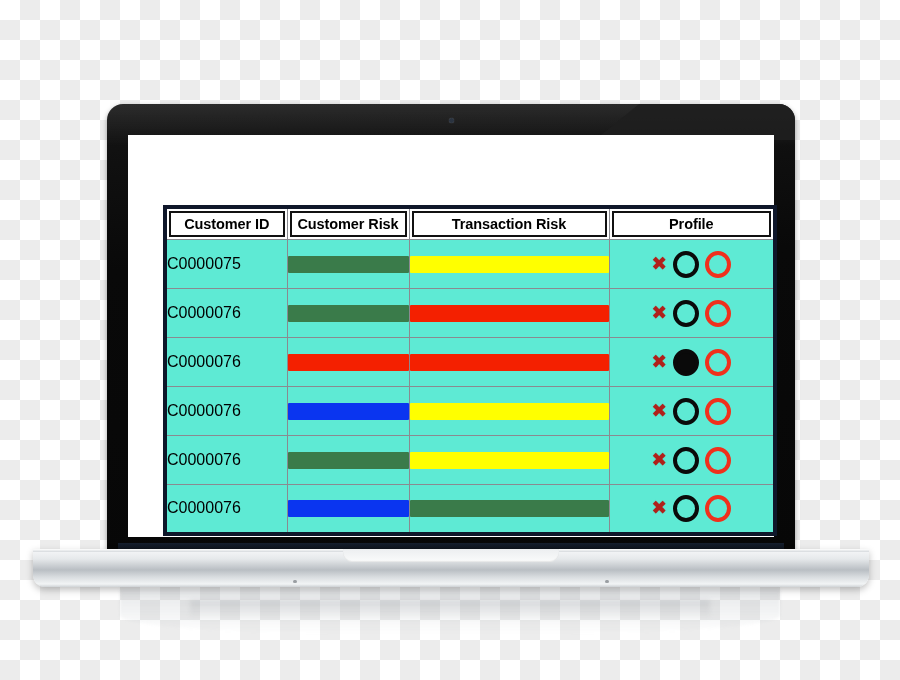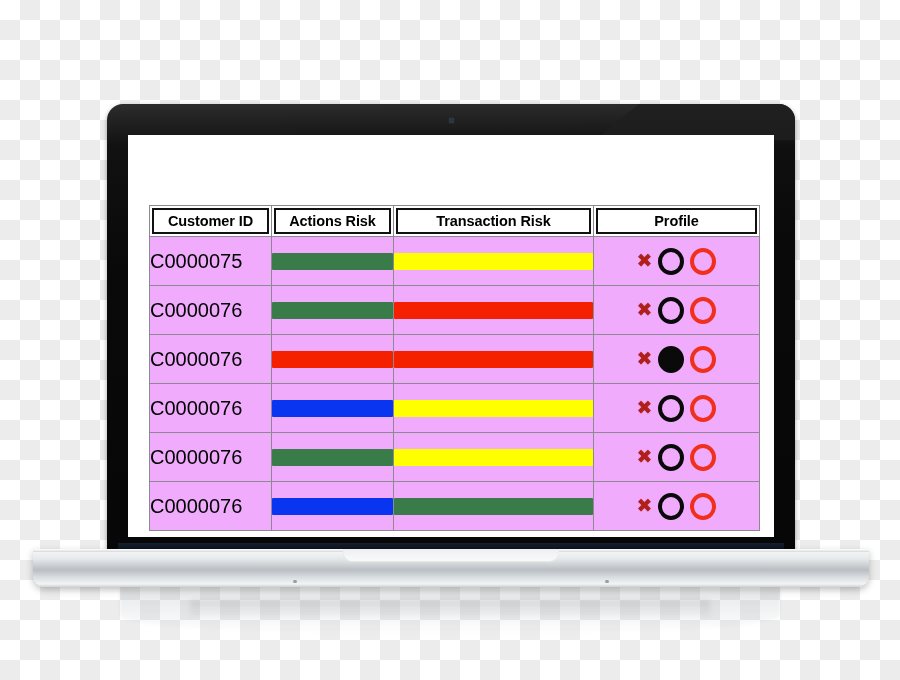--- a/index.html
+++ b/index.html
@@ -143,22 +143,23 @@
   .table-wrap {
     position: absolute;
     left: 21px;
     top: 70px;
     width: 610px;
   }
   table.risk-table {
     border-collapse: collapse;
     table-layout: fixed;
     width: 610px;
-    background: #f0abfc;
-    border: 1px solid #0f172a;
+    background: #5eead4;
+    border: 4px solid #0f172a;
+    margin-left: 14px;
   }
   table.risk-table td, table.risk-table th {
     border: 1px solid #8a8a90;
     padding: 0;
     vertical-align: middle;
   }
   
   col.c-id    { width: 122px; }
   col.c-prof  { width: 122px; }
   col.c-trans { width: 200px; }
@@ -178,21 +179,21 @@
     font-weight: bold;
     font-size: 14.5px;
     color: #000000;
     letter-spacing: -0.1px;
     background: #ffffff;
   }
 
   tbody tr { height: 49px; }
 
   .cust-id {
-    font-size: 20px;
+    font-size: 16px;
     color: #000000;
     padding-left: 6px;
   }
 
   .bar-cell {
     padding: 0 5px;
   }
   .bar {
     height: 17px;
     width: 100%;
@@ -256,21 +257,21 @@
             <col class="c-prof">
             <col class="c-trans">
             <col class="c-act">
           </colgroup>
           <thead>
             <tr>
               <th>
                 <div class="hdr-box">Customer ID</div>
               </th>
               <th>
-                <div class="hdr-box">Actions Risk</div>
+                <div class="hdr-box">Customer Risk</div>
               </th>
               <th>
                 <div class="hdr-box">Transaction Risk</div>
               </th>
               <th>
                 <div class="hdr-box">Profile</div>
               </th>
             </tr>
           </thead>
           <tbody id="table-body">

